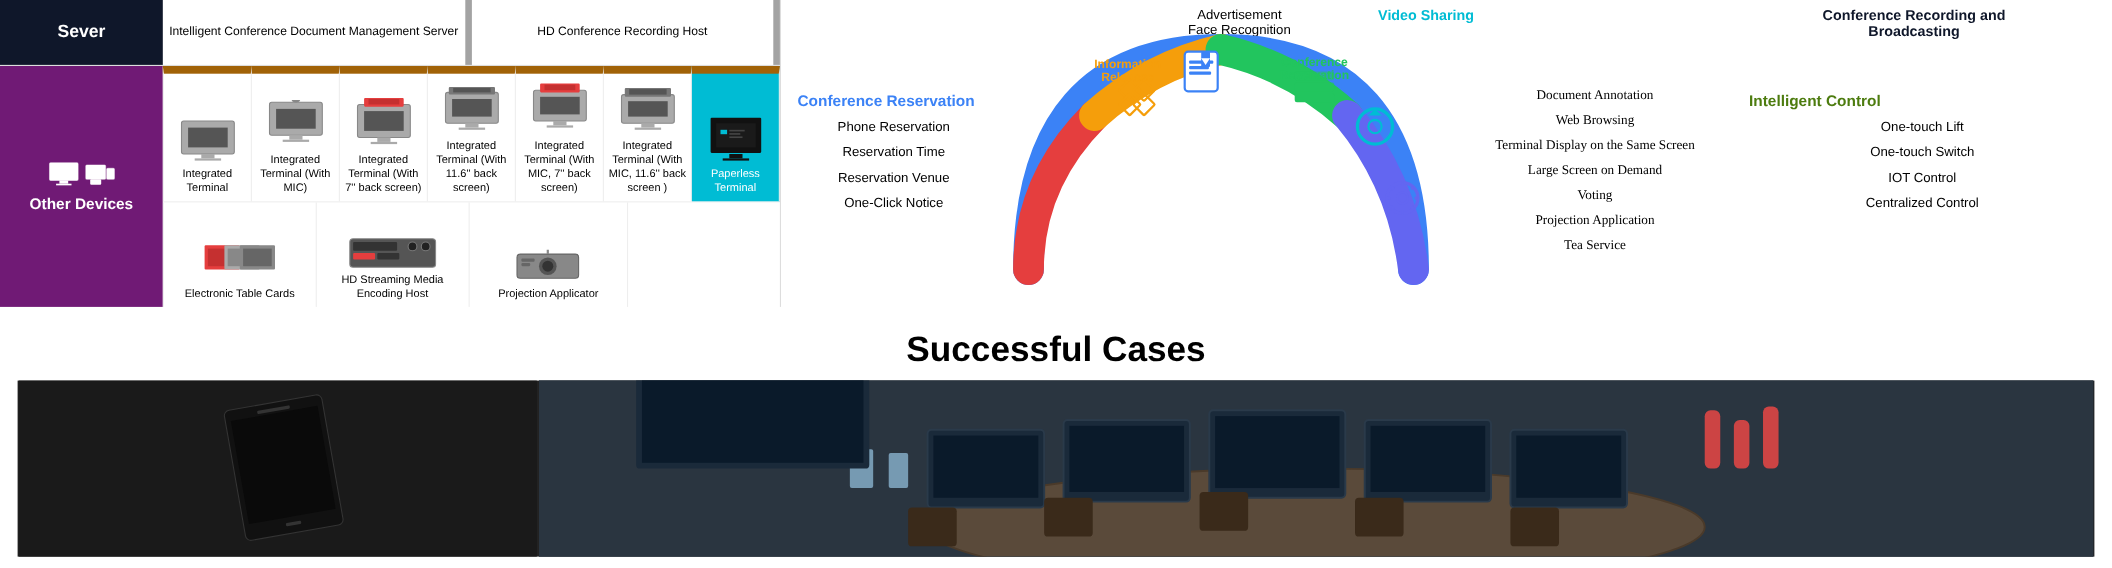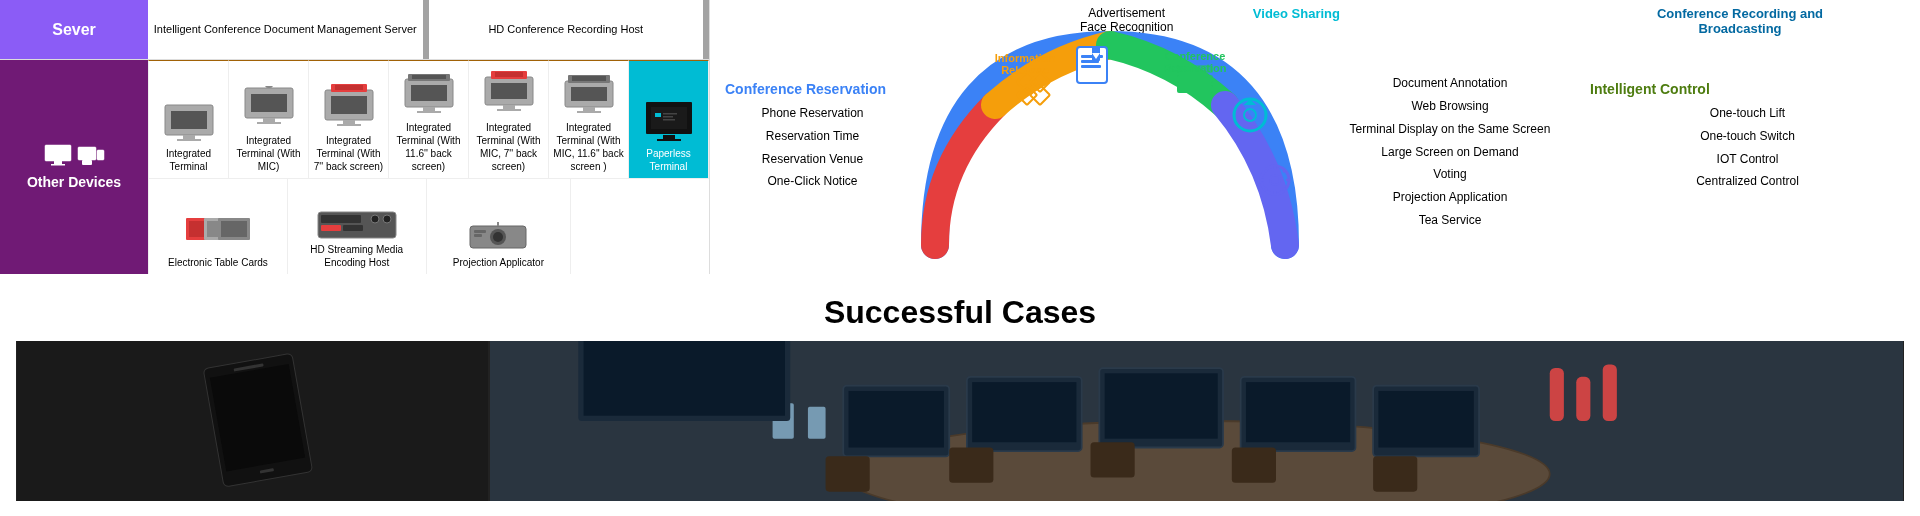--- a/index.html
+++ b/index.html
@@ -60,21 +60,21 @@
     }
 
     .sever-row {
       display: flex;
       height: 60px;
       border-bottom: 1px solid #ddd;
     }
 
     .sever-label-box {
       width: 148px;
-      background: #8b5cf6;
+      background: #0f172a;
       color: white;
       font-weight: bold;
       font-size: 16px;
       display: flex;
       align-items: center;
       justify-content: center;
       flex-shrink: 0;
     }
 
     .sever-items-area {
@@ -141,21 +141,21 @@
       display: flex;
       flex-direction: column;
       align-items: center;
       justify-content: flex-end;
       padding: 5px 4px;
       font-size: 10px;
       text-align: center;
       line-height: 1.3;
       border-right: 1px solid #eee;
       gap: 4px;
-      border-top: 1px solid #a16207;
+      border-top: 7px solid #a16207;
     }
 
     .dev-cell:first-child { border-left: 1px solid #eee; }
 
     .dev-cell.teal {
       background: #00bcd4;
       color: white;
     }
 
     
@@ -388,21 +388,21 @@
     <div style="position:absolute; top:6px; left:370px; font-size:12px; text-align:center;">
       <div>Advertisement</div>
       <div>Face Recognition</div>
     </div>
 
     <div style="position:absolute; top:6px; right:580px; font-size:13px; font-weight:bold;">
       <span style="color:#00bcd4;">Video Sharing</span>
     </div>
 
     <div style="position:absolute; top:6px; right:80px; font-size:13px; font-weight:bold; text-align:center; width:200px;">
-      <span style="color:#0369a1;">Conference Recording and Broadcasting</span>
+      <span style="color:#0f172a;">Conference Recording and Broadcasting</span>
     </div>
 
     <div class="feat-left" style="width:185px;">
       <div class="feat-title color-blue">Conference Reservation</div>
       <div class="feat-item">Phone Reservation</div>
       <div class="feat-item">Reservation Time</div>
       <div class="feat-item">Reservation Venue</div>
       <div class="feat-item">One-Click Notice</div>
     </div>
 
@@ -451,21 +451,21 @@
         <line x1="378" y1="167" x2="380" y2="165" stroke="#6366f1" stroke-width="2.5"></line>
 
         <text x="120" y="57" font-size="11" font-weight="bold" fill="#f59e0b" text-anchor="middle">Information</text>
         <text x="120" y="69" font-size="11" font-weight="bold" fill="#f59e0b" text-anchor="middle">Releasse</text>
 
         <text x="290" y="55" font-size="11" font-weight="bold" fill="#22c55e" text-anchor="middle">Conference</text>
         <text x="290" y="67" font-size="11" font-weight="bold" fill="#22c55e" text-anchor="middle">Reservation</text>
       </svg>
     </div>
 
-    <div class="feat-center" style="width:250px; text-align:center; margin-top: 30px;">
+    <div class="feat-center" style="width:250px; text-align:center; margin-top: 30px; font-family: Liberation Serif, serif;">
       <div class="feat-item">Document Annotation</div>
       <div class="feat-item">Web Browsing</div>
       <div class="feat-item">Terminal Display on the Same Screen</div>
       <div class="feat-item">Large Screen on Demand</div>
       <div class="feat-item">Voting</div>
       <div class="feat-item">Projection Application</div>
       <div class="feat-item">Tea Service</div>
     </div>
 
     <div class="feat-right-2">

